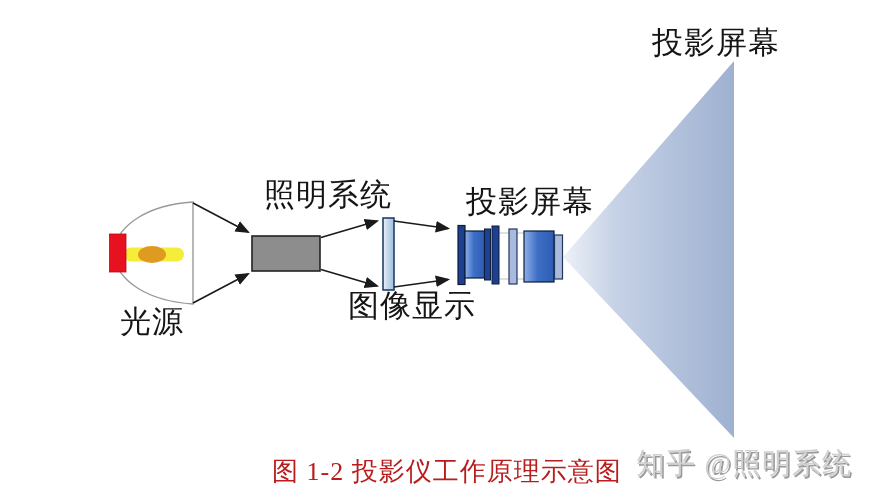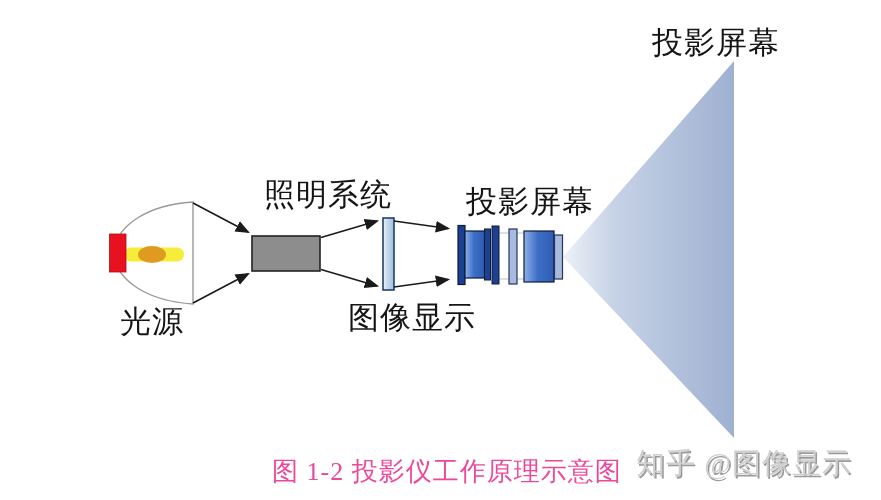--- a/index.html
+++ b/index.html
@@ -17,21 +17,21 @@
     font-size:31px;
     font-weight:500;
     letter-spacing:1px;
     white-space:nowrap;
     line-height:27px;
   }
   .caption{
     position:absolute;
     top:454px;left:272px;
     font-size:26px;
-    color:#ec4899;
+    color:#b91c1c;
     letter-spacing:1px;
     white-space:nowrap;
   }
   .watermark{
     position:absolute;
     top:444px;left:636px;
     font-size:29px;
     letter-spacing:1px;
     color:var(--watermark-gray,#d0d0d0);
     text-shadow:1.5px 1.5px 0 #9a9a9a, -1px -1px 0 #ffffff;
@@ -96,25 +96,25 @@
       <rect x="509" y="229" width="8" height="55" fill="var(--lens-light-blue,#a8bbdf)" stroke="#24355c" stroke-width="1.2"></rect>
       <rect x="524" y="231" width="30" height="51" fill="url(#lens-grad)" stroke="var(--lens-border,#0c1c3a)" stroke-width="1.2"></rect>
       <rect x="554.5" y="235" width="8" height="44" fill="var(--lens-light-blue,#a8bbdf)" stroke="#24355c" stroke-width="1.2"></rect>
     </g>
   </svg>
 
   <div class="lbl" style="left:120px;top:308px;">光源</div>
 
   <div class="lbl" style="left:228px;top:181px;margin-left:36px;">照明系统</div>
 
-  <div class="lbl" style="left:348px;top:304px;">
+  <div class="lbl" style="left:348px;top:292px;">
     <div>图像显示</div>
   </div>
 
   <div class="lbl" style="left:466px;top:188px;">投影屏幕</div>
 
   <div class="lbl" style="left:652px;top:29px;">投影屏幕</div>
 
   <div class="caption">图 1-2  投影仪工作原理示意图</div>
 
-  <div class="watermark">知乎 @图像显示</div>
+  <div class="watermark">知乎 @照明系统</div>
 
 </div>
 
 </body></html>

